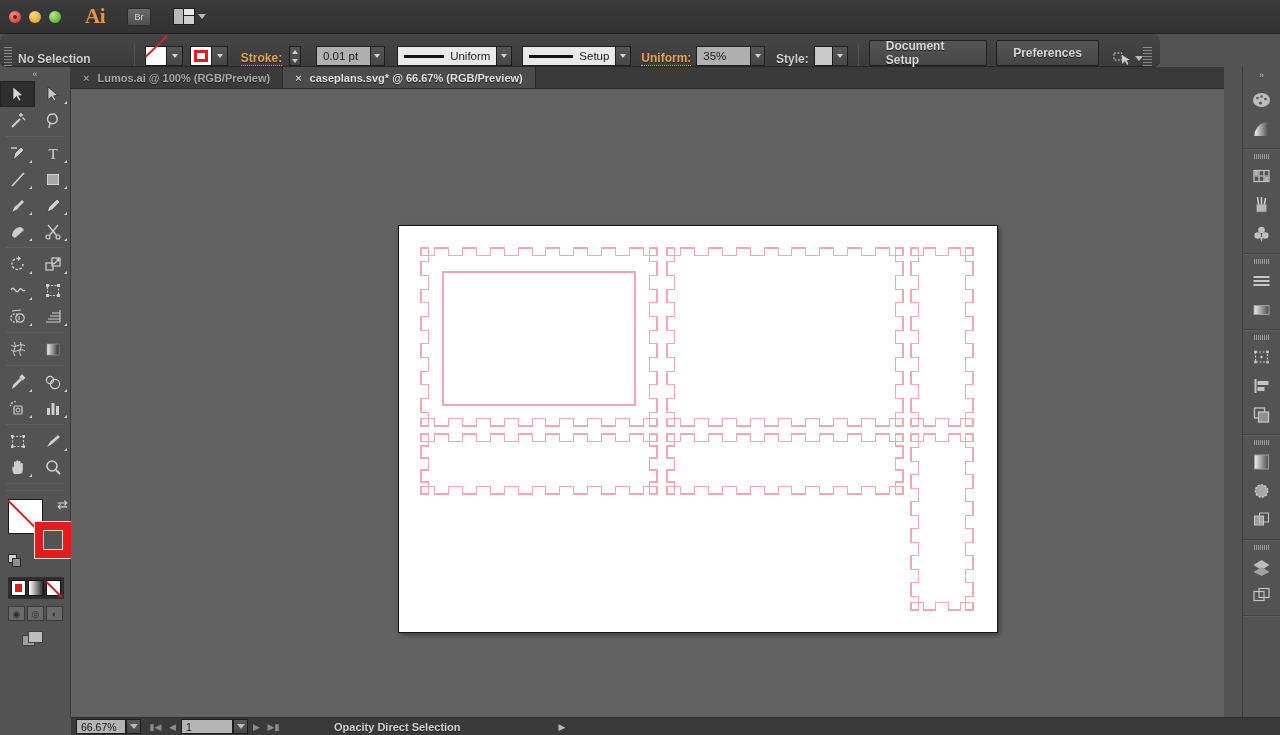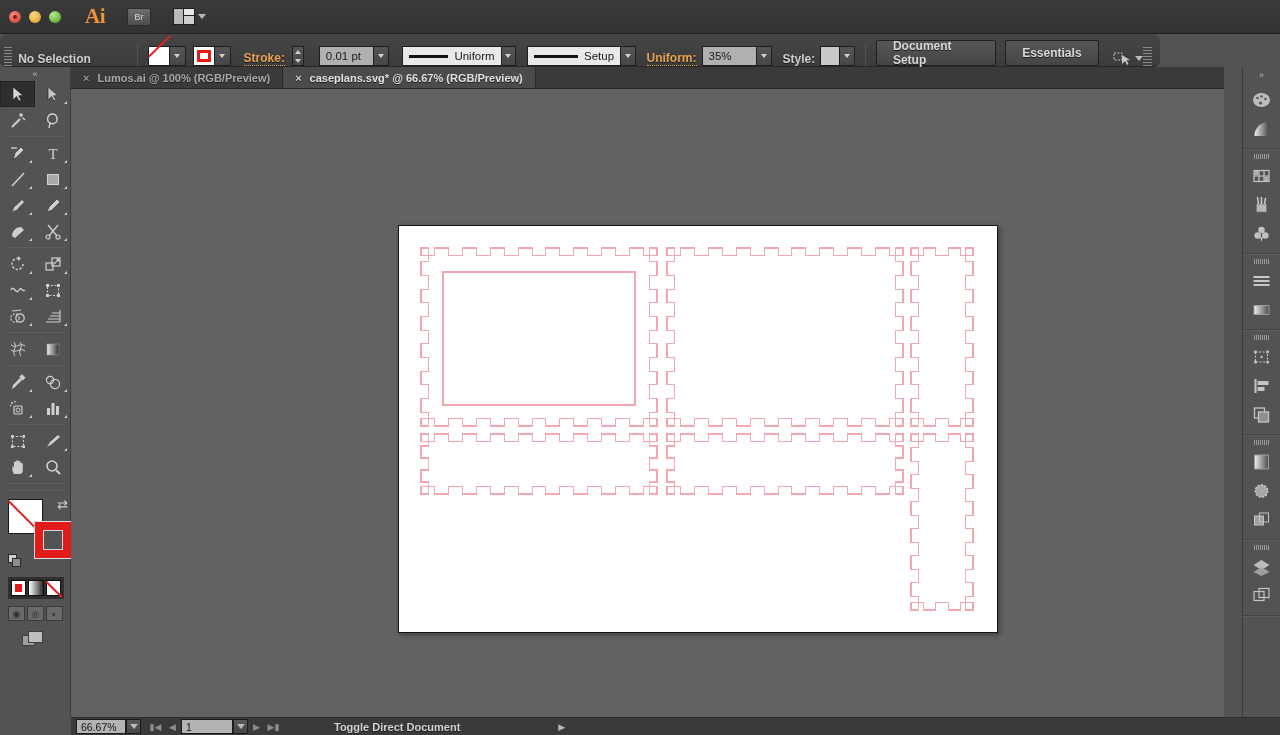--- a/index.html
+++ b/index.html
@@ -384,21 +384,21 @@
     <div style="width:12px"></div>
     <span class="cb-label">Style:</span>
     <span class="style-sw" style="margin-left:5px"></span>
     <span class="mini-drop">
       <i class="caret-down"></i>
     </span>
 
     <div class="cb-sep"></div>
     <span class="btn-dark">Document Setup</span>
     <div style="width:10px"></div>
-    <span class="btn-dark">Essentials</span>
+    <span class="btn-dark">Preferences</span>
 
     <div style="width:16px"></div>
     <span style="display:flex;align-items:center;gap:5px">
       <svg width="17" height="15" viewBox="0 0 17 15">
         <rect x="1" y="2" width="8" height="7" fill="none" stroke="#c8c8c8" stroke-dasharray="2 1.4"></rect>
         <path d="M9 4 L9 13 L12 10 L14 14 L15.5 13 L13.6 9.3 L17 9 Z" fill="#c8c8c8"></path>
       </svg>
       <i class="caret-down"></i>
     </span>
 
@@ -855,21 +855,21 @@
     </span>
     <span style="width:6px"></span>
     <span class="nav-btn">▮◀</span>
     <span class="nav-btn">◀</span>
     <span class="pagefield">1</span>
     <span class="tiny-drop">
       <i class="caret-down"></i>
     </span>
     <span class="nav-btn">▶</span>
     <span class="nav-btn">▶▮</span>
-    <span class="statustext">Toggle Direct Document</span>
+    <span class="statustext">Opacity Direct Selection</span>
     <span class="status-caret">▶</span>
   </div>
 
   <div class="rightdock">
     <div class="rd-collapse">»</div>
     <div id="dock-groups">
         <div class="rd-group">
           <div class="rd-item">
             <svg width="21" height="20" viewBox="0 0 20 20">
               <defs>

